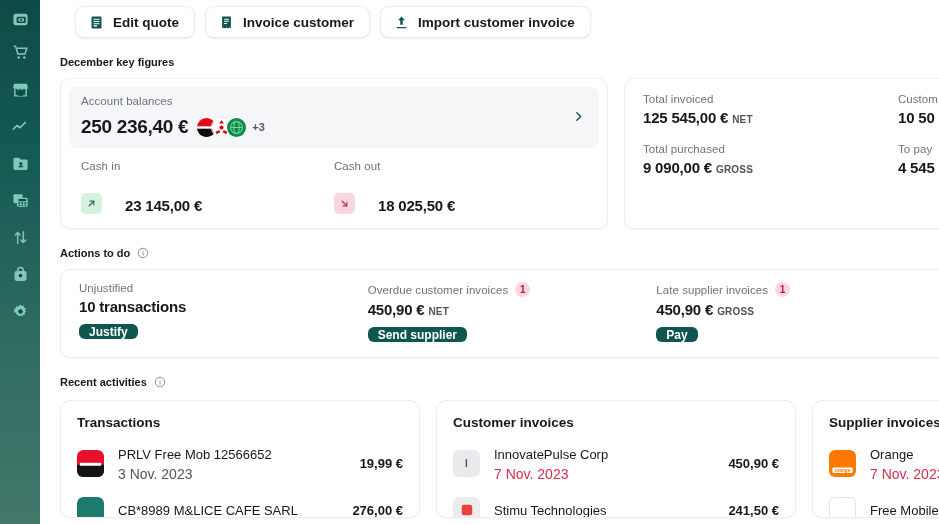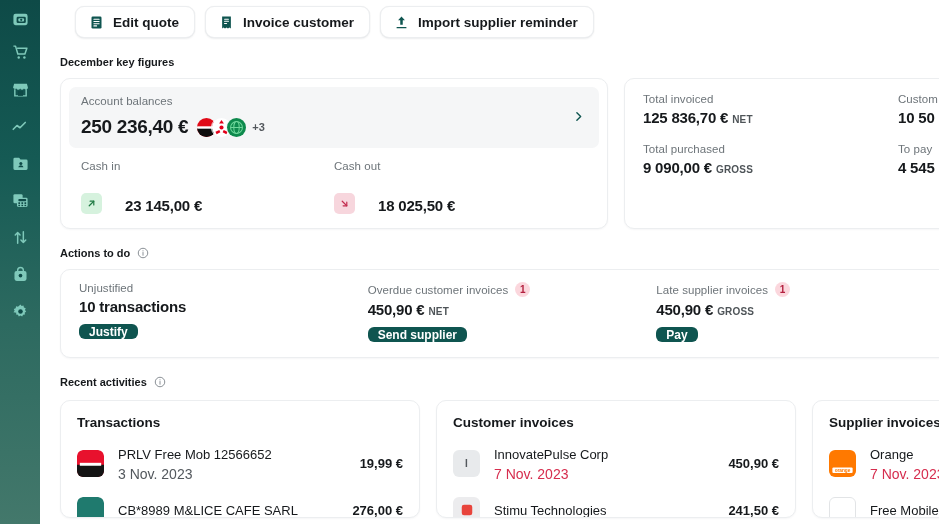--- a/index.html
+++ b/index.html
@@ -280,21 +280,21 @@
         <span>Invoice customer</span>
       </div>
 
       <div class="tbtn">
         <span class="ic">
           <svg width="15" height="15" viewBox="0 0 24 24" fill="currentColor">
             <path d="M12 2.5l5.5 6H14v7h-4v-7H6.5L12 2.5z"></path>
             <rect x="4" y="19" width="16" height="2.2" rx="1"></rect>
           </svg>
         </span>
-        <span>Import supplier reminder</span>
+        <span>Import customer invoice</span>
       </div>
     </div>
 
     <div class="sp-18"></div>
 
     <div class="sec-title">
       <span>December key figures</span>
     </div>
 
     <div class="sp-10"></div>
@@ -371,21 +371,21 @@
             </div>
           </div>
         </div>
       </div>
 
       <div class="card kf-right">
         <div class="kf-grid">
           <div>
             <div class="lbl">Total invoiced</div>
             <div class="kf-val">
-              <span>125 836,70 €</span><span class="kf-tag">NET</span>
+              <span>125 545,00 €</span><span class="kf-tag">NET</span>
             </div>
           </div>
           <div>
             <div class="lbl">Custom</div>
             <div class="kf-val">10 50</div>
           </div>
           <div>
             <div class="lbl">Total purchased</div>
             <div class="kf-val">
               <span>9 090,00 €</span><span class="kf-tag">GROSS</span>

